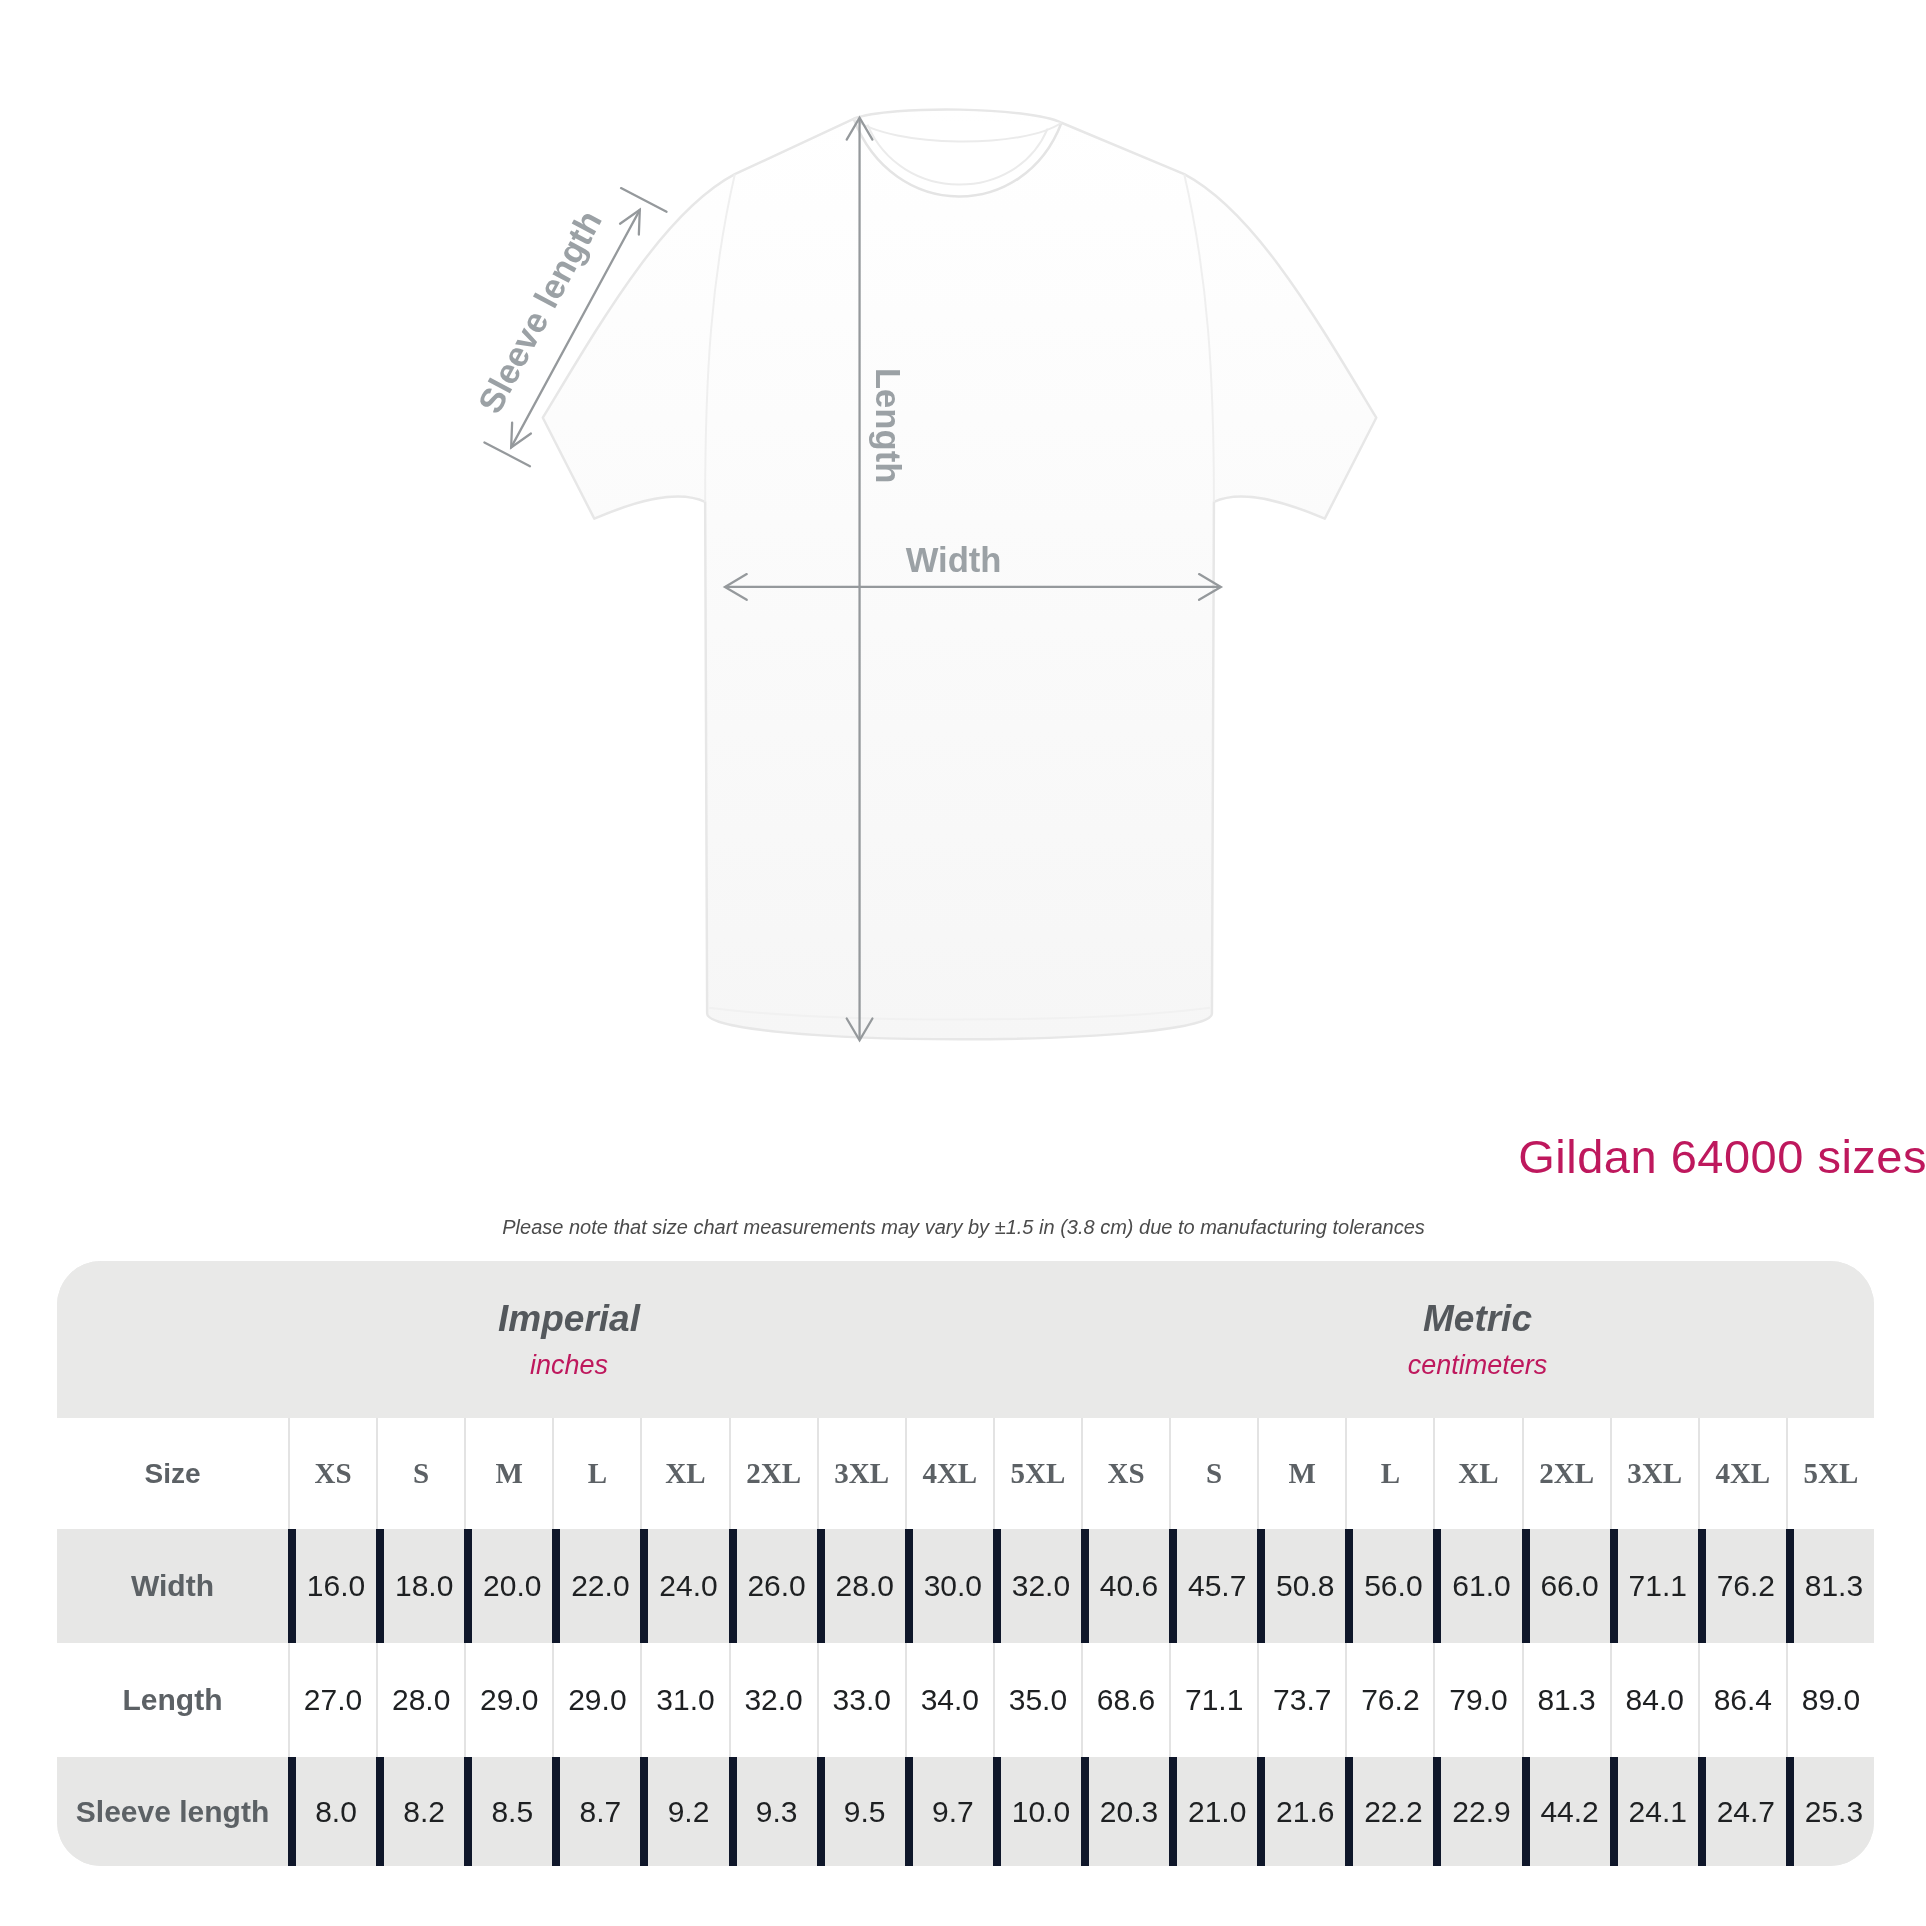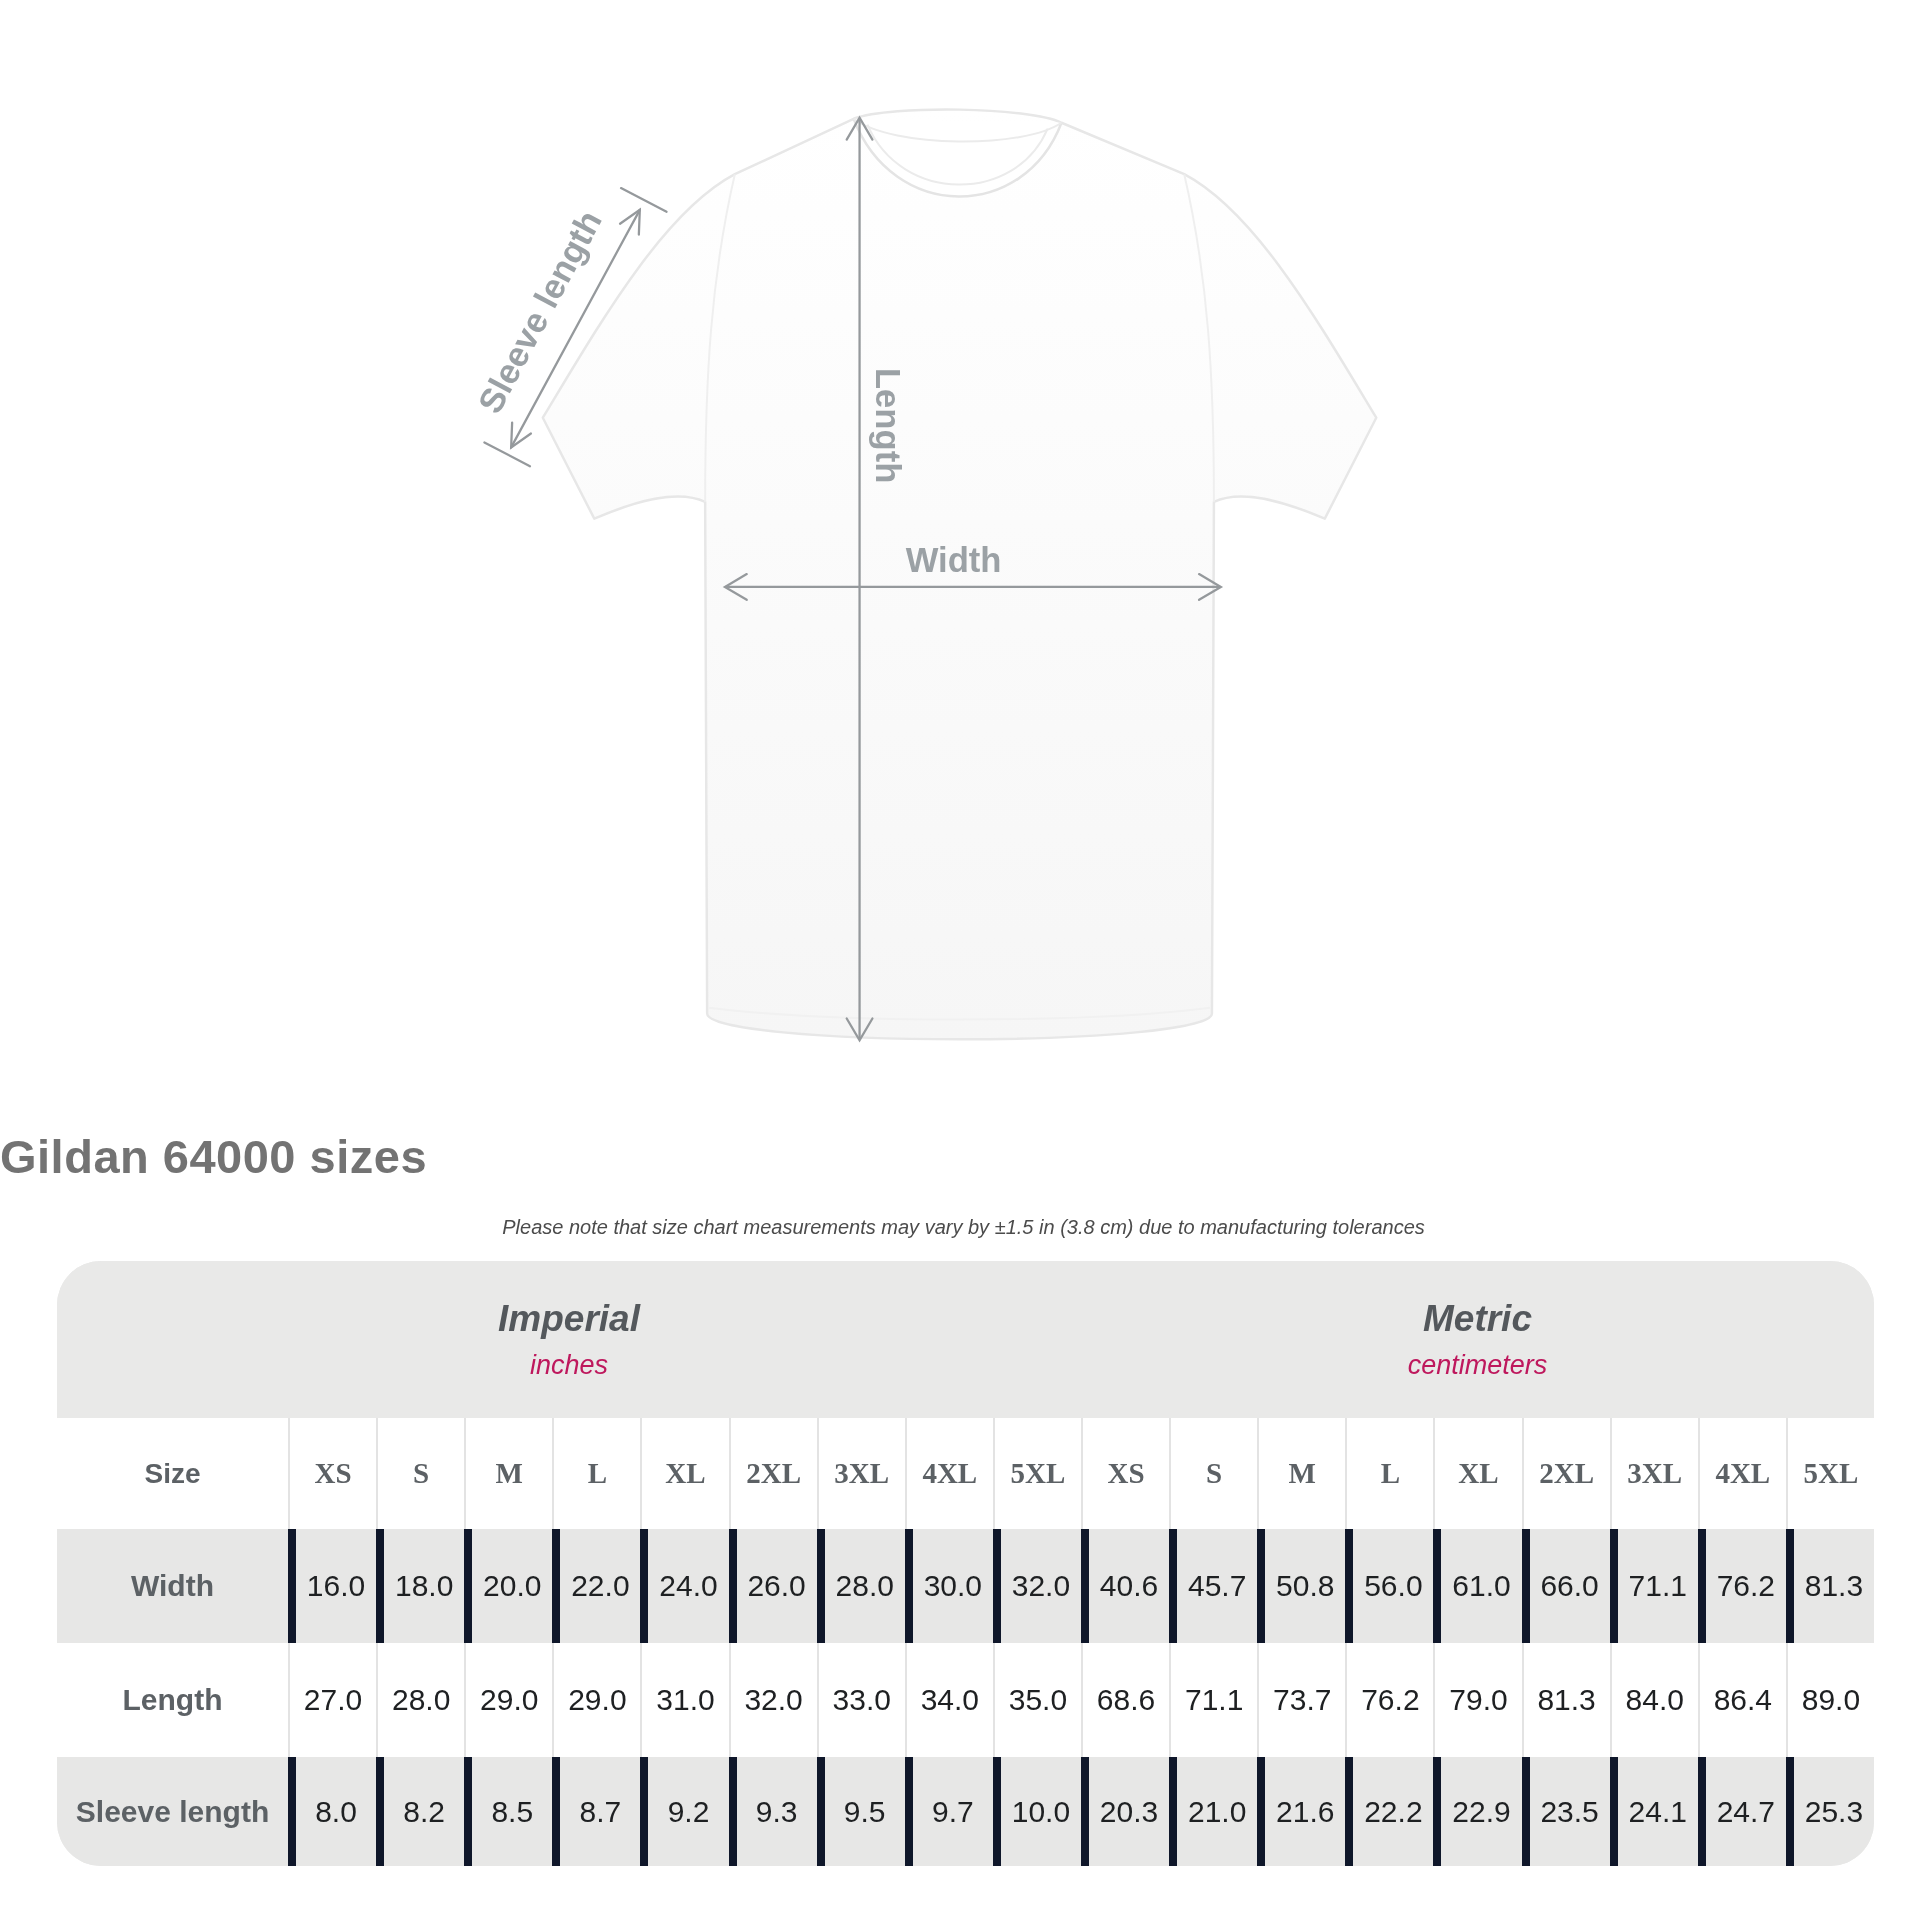--- a/index.html
+++ b/index.html
@@ -1,22 +1,22 @@
 <!DOCTYPE html>
 <html><head>
 <meta charset="utf-8">
 <style>
   html,body{margin:0;padding:0;background:#ffffff;}
   body{font-family:"Liberation Sans","DejaVu Sans",sans-serif;}
   .canvas{position:relative;width:1927px;height:1927px;background:#ffffff;overflow:hidden;}
 
   .shirt-svg{position:absolute;left:0;top:0;}
 
-  .page-title{position:absolute;left:0;top:1129px;width:100%;text-align:left;
-    font-size:47px;font-weight:bold;color:#737373;letter-spacing:0.5px;}
+  .page-title{position:absolute;left:0;top:1129px;width:100%;text-align:right;
+    font-size:47px;font-weight:normal;color:#be185d;letter-spacing:0.5px;}
   .page-subtitle{position:absolute;left:0;top:1216px;width:100%;text-align:center;
     font-size:20px;font-style:italic;color:#4b4b4b;}
 
   .size-table{position:absolute;left:57px;top:1261px;width:1817px;height:605px;
     background:#e9e9e8;border-radius:44px;overflow:hidden;
     display:grid;grid-template-columns:231px repeat(18,1fr);
     grid-template-rows:157px 111px 114px 114px 109px;}
   .cell{display:flex;align-items:center;justify-content:center;}
   .unit-cell{grid-row:1;flex-direction:column;gap:10px;background:#e9e9e8;}
   .unit-cell .uname{font-size:37px;font-weight:bold;font-style:italic;color:#54585c;}
@@ -176,20 +176,20 @@
     <div class="cell r-gray v-g val">9.2</div>
     <div class="cell r-gray v-g val">9.3</div>
     <div class="cell r-gray v-g val">9.5</div>
     <div class="cell r-gray v-g val">9.7</div>
     <div class="cell r-gray v-g val">10.0</div>
     <div class="cell r-gray v-g val">20.3</div>
     <div class="cell r-gray v-g val">21.0</div>
     <div class="cell r-gray v-g val">21.6</div>
     <div class="cell r-gray v-g val">22.2</div>
     <div class="cell r-gray v-g val">22.9</div>
-    <div class="cell r-gray v-g val">23.5</div>
+    <div class="cell r-gray v-g val">44.2</div>
     <div class="cell r-gray v-g val">24.1</div>
     <div class="cell r-gray v-g val">24.7</div>
     <div class="cell r-gray v-g val">25.3</div>
   </div>
 
 </div>
 
 
 </body></html>

